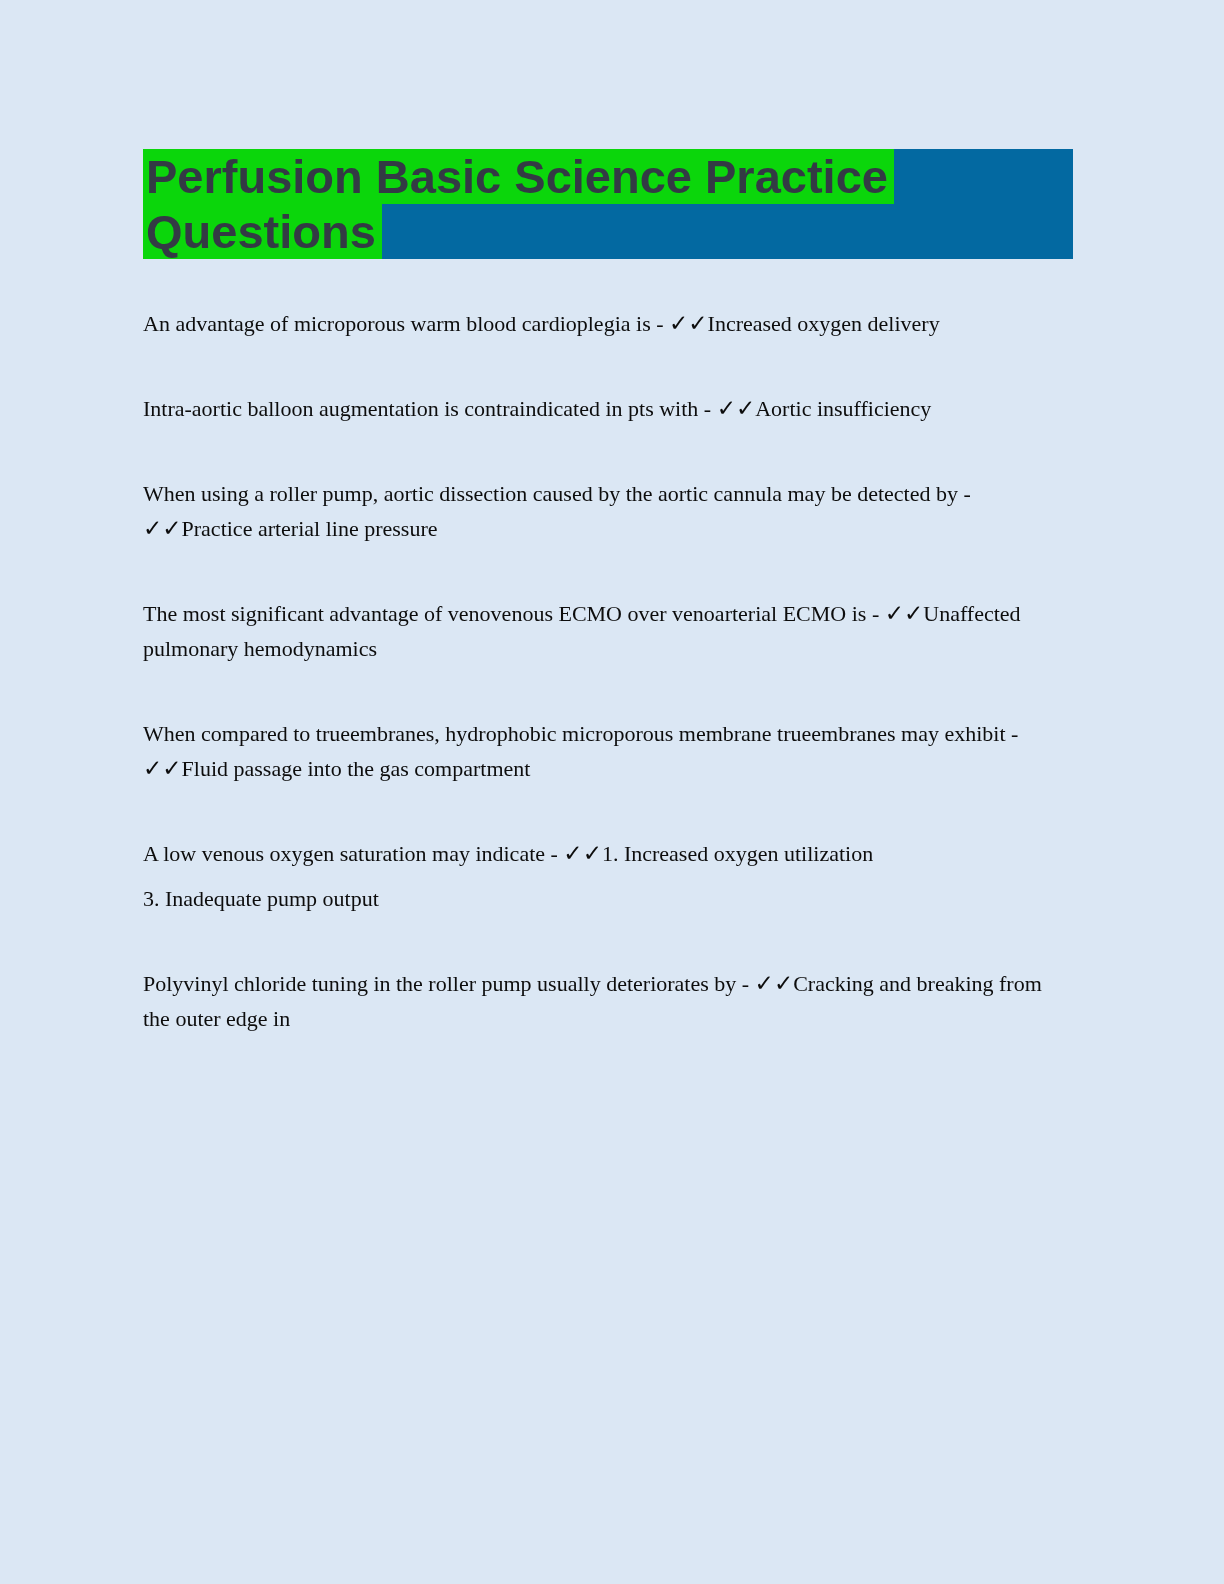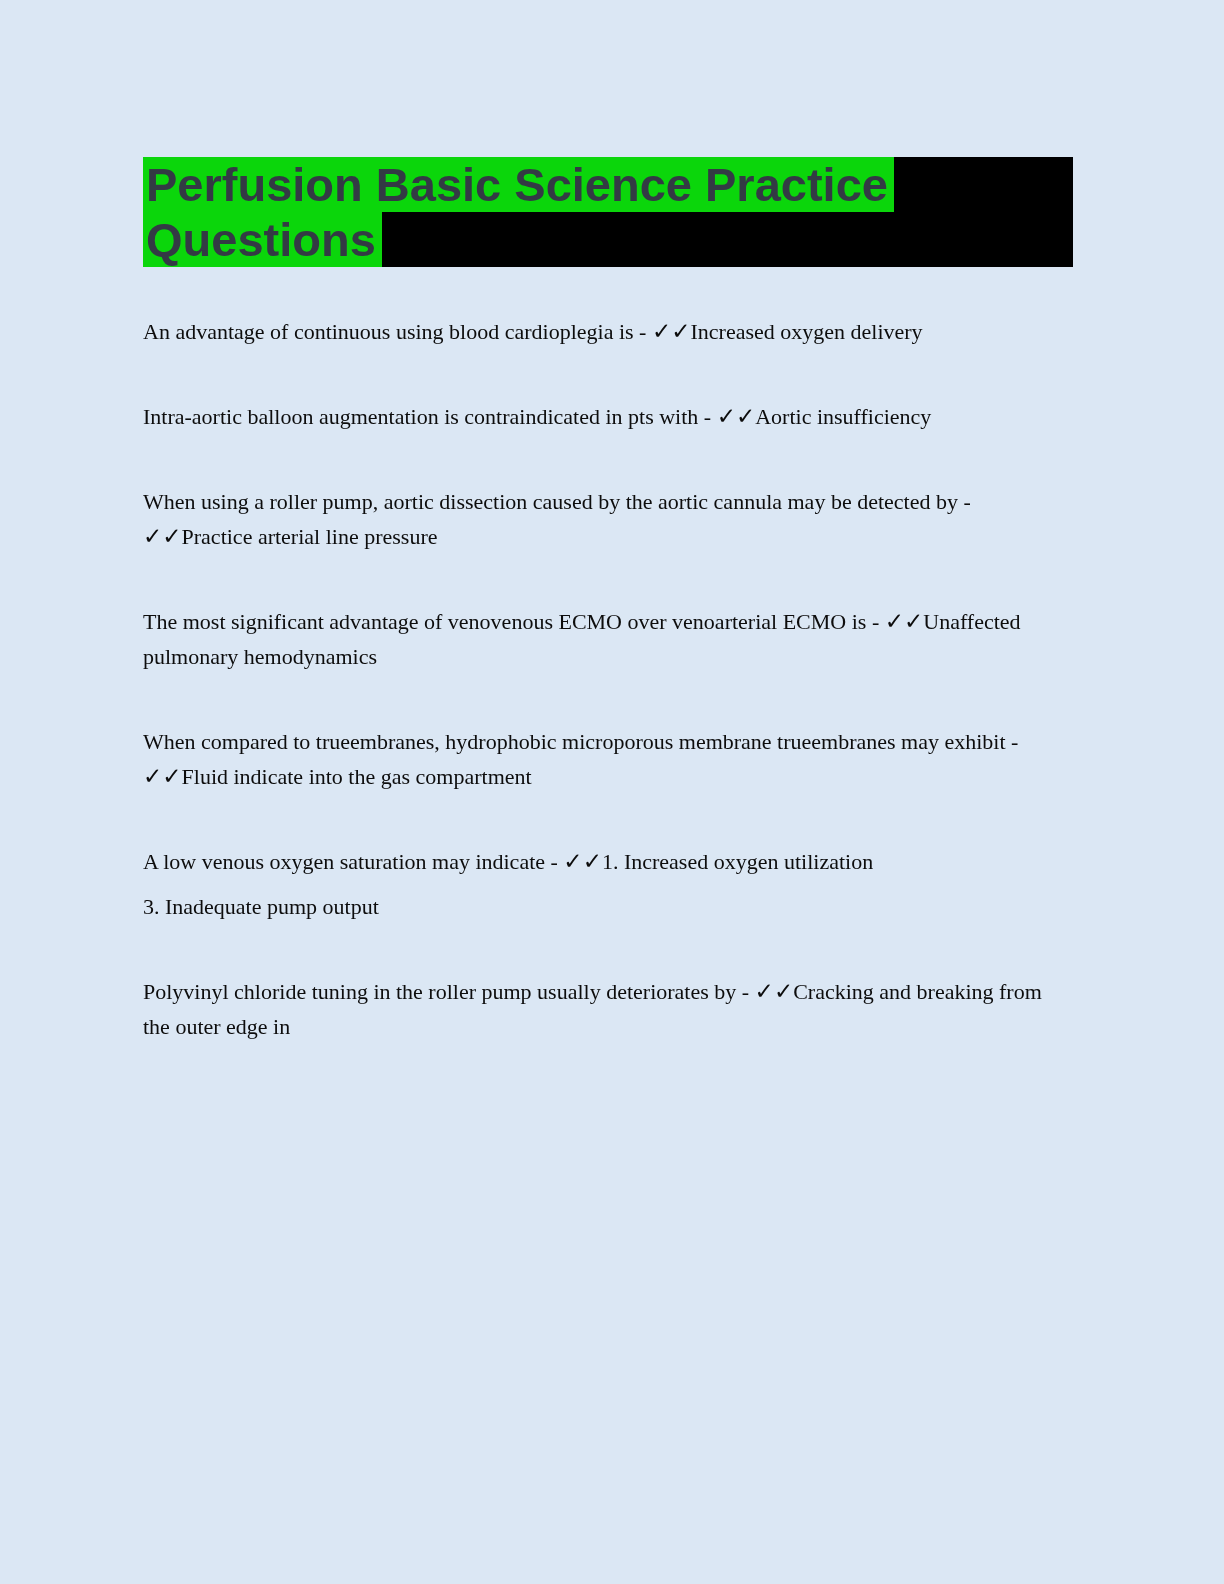--- a/index.html
+++ b/index.html
@@ -13,23 +13,23 @@
     overflow: hidden;
     position: relative;
   }
   .content {
     position: absolute;
     left: 143px;
     top: 141px;
     width: 930px;
   }
   h1.doc-title {
-    margin: 16px 0 47px 0;
+    margin: 8px 0 47px 0;
     width: 100%;
-    background: #000000;
+    background: #0369a1;
     font-family: "Liberation Sans", sans-serif;
     font-weight: bold;
     font-size: 47px;
     line-height: 55px;
     color: #333a44;
     letter-spacing: 0;
   }
   h1.doc-title .hl {
     background: #0bd60b;
     padding: 1px 6px 1px 3px;
@@ -53,40 +53,40 @@
 </head>
 <body>
 
 <div class="content">
 
   <h1 class="doc-title"><span class="hl">Perfusion Basic Science Practice Questions</span></h1>
 
   <section class="questions">
 
     <div class="qg">
-      <p><span>An advantage of continuous using blood cardioplegia is - </span><span class="check">✓✓</span><span>Increased oxygen delivery</span></p>
+      <p><span>An advantage of microporous warm blood cardioplegia is - </span><span class="check">✓✓</span><span>Increased oxygen delivery</span></p>
     </div>
 
     <div class="qg">
       <p><span>Intra-aortic balloon augmentation is contraindicated in pts with - </span><span class="check">✓✓</span><span>Aortic insufficiency</span></p>
     </div>
 
     <div class="qg">
       <p><span>When using a roller pump, aortic dissection caused by the aortic cannula may be detected by - </span><span class="check">✓✓</span><span>Practice arterial line pressure</span></p>
     </div>
 
     <div class="qg">
       <p><span>The most significant advantage of venovenous ECMO over venoarterial ECMO is - </span><span class="check">✓✓</span><span>Unaffected pulmonary hemodynamics</span></p>
     </div>
 
     <div class="qg">
     </div>
 
     <div class="qg">
-      <p><span>When compared to trueembranes, hydrophobic microporous membrane trueembranes may exhibit - </span><span class="check">✓✓</span><span>Fluid indicate into the gas compartment</span></p>
+      <p><span>When compared to trueembranes, hydrophobic microporous membrane trueembranes may exhibit - </span><span class="check">✓✓</span><span>Fluid passage into the gas compartment</span></p>
     </div>
 
     <div class="qg">
       <p><span>A low venous oxygen saturation may indicate - </span><span class="check">✓✓</span><span>1. Increased oxygen utilization</span></p>
       <p>3. Inadequate pump output</p>
     </div>
 
     <div class="qg">
       <p><span>Polyvinyl chloride tuning in the roller pump usually deteriorates by - </span><span class="check">✓✓</span><span>Cracking and breaking from the outer edge in</span></p>
     </div>

